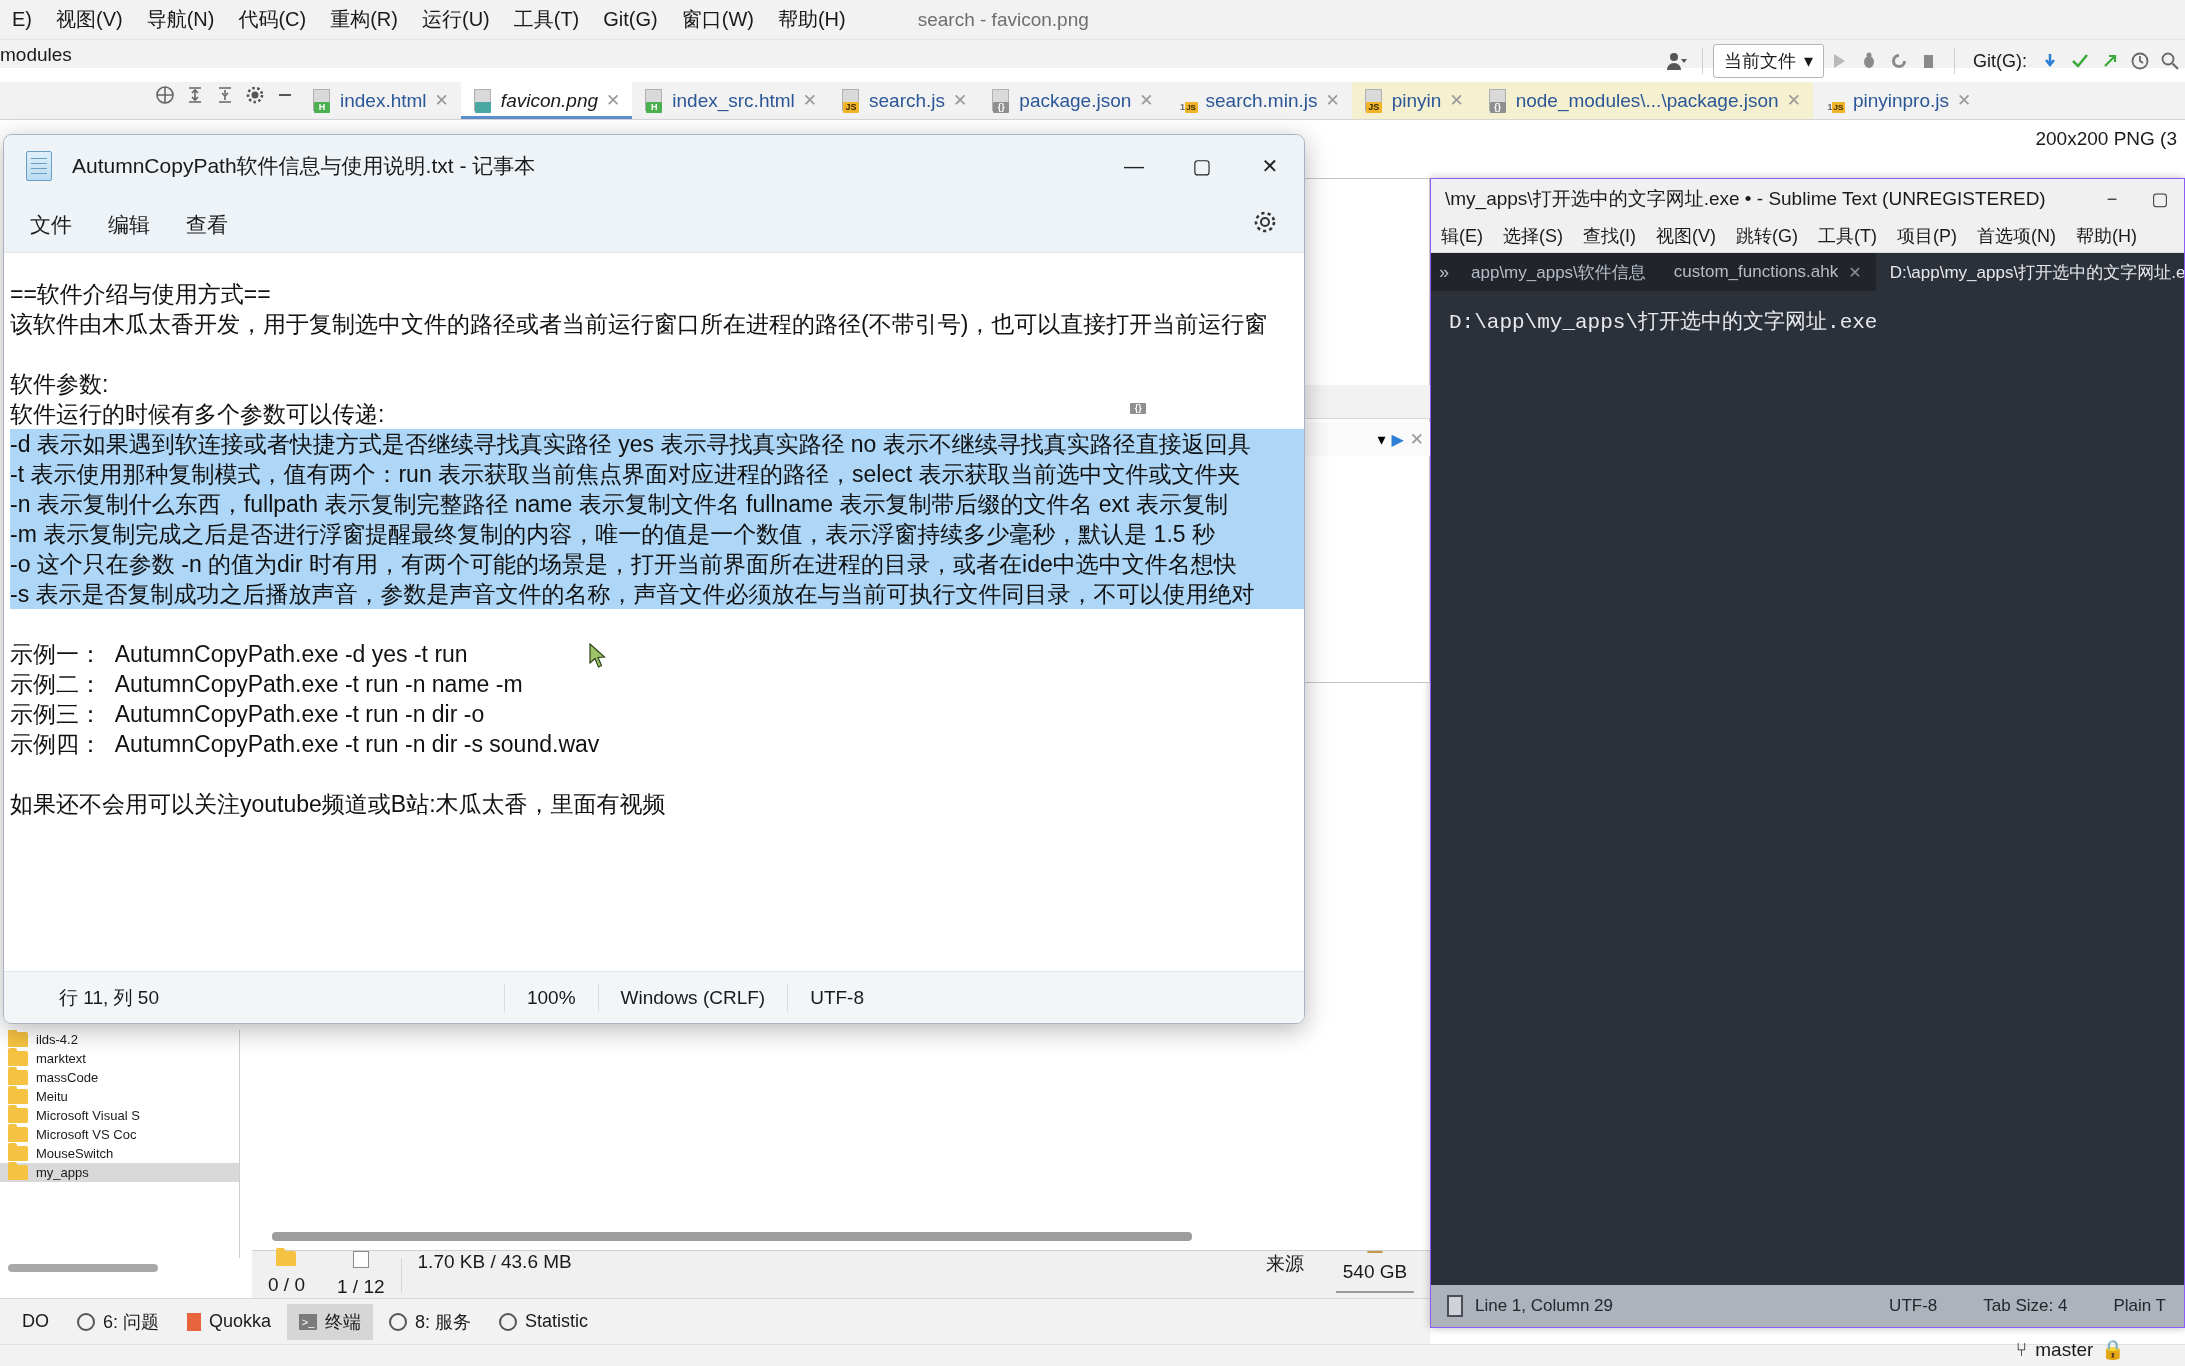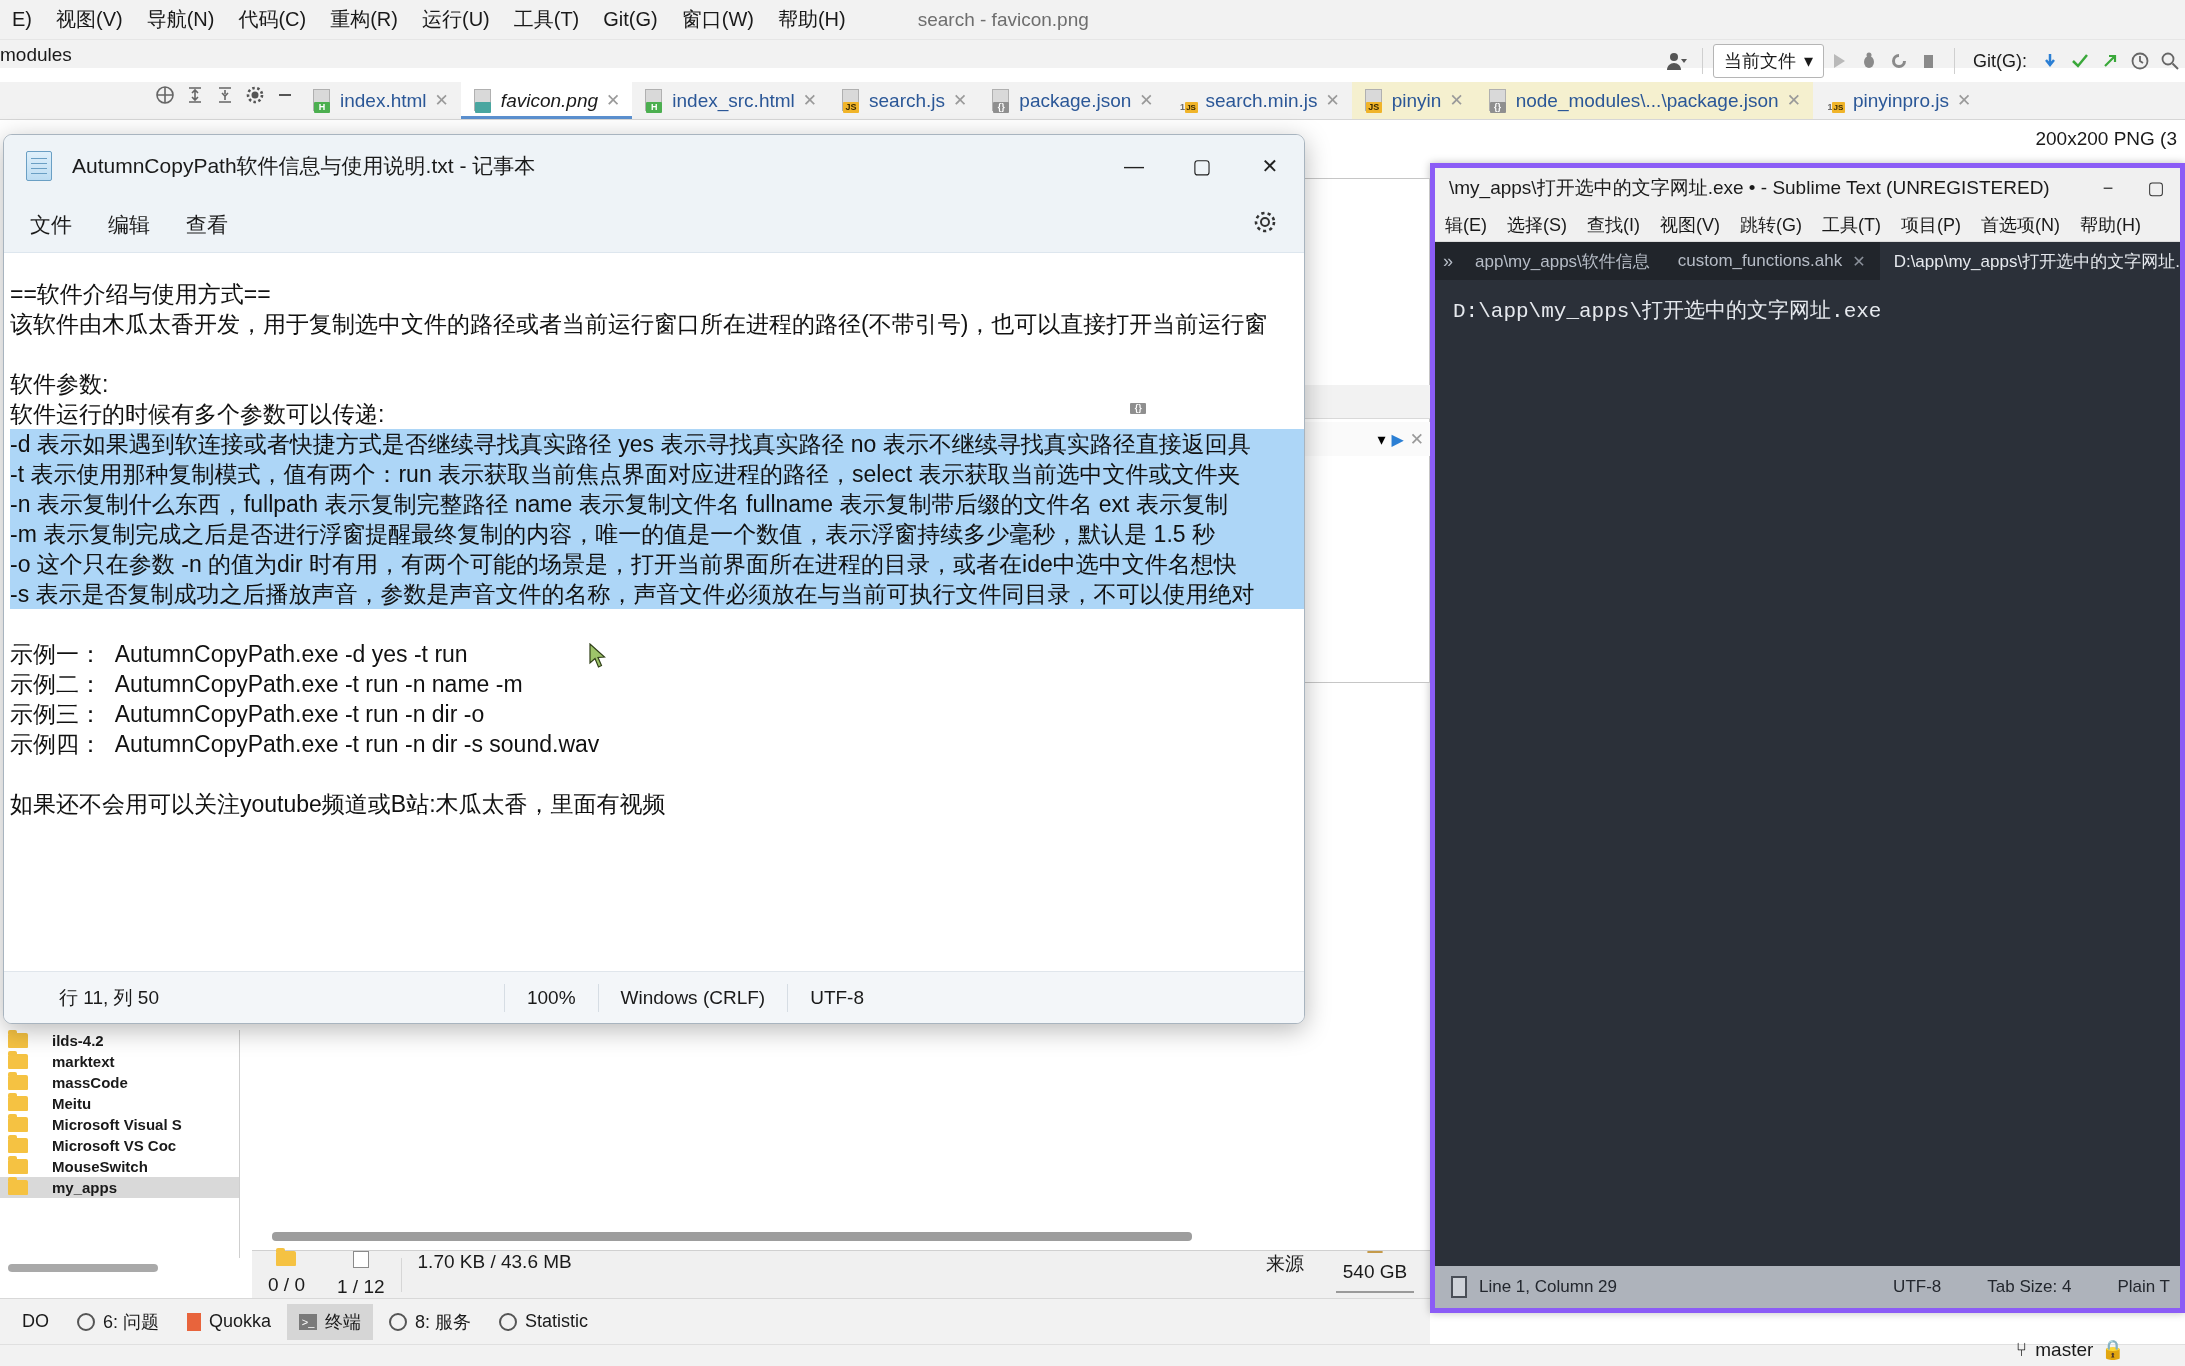--- a/index.html
+++ b/index.html
@@ -81,21 +81,21 @@
 
   .ide-file-info {
     position: absolute; right: 8px; top: 128px; font-size: 19px; color: #1a1a1a; white-space: nowrap;
   }
 
   
   .fm-tree {
     position: absolute; left: 0; top: 1030px; width: 240px; height: 228px;
     background: #ffffff; border-right: 1px solid #cfcfcf; overflow: hidden;
   }
-  .fm-row { display: flex; align-items: center; gap: 24px; padding: 2px 8px; font-size: 15px; color: #1a1a1a; font-weight: bold; }
+  .fm-row { display: flex; align-items: center; gap: 8px; padding: 2px 8px; font-size: 13px; color: #1a1a1a; }
   .fm-row.sel { background: #d9d9d9; }
   .folder-ico {
     width: 20px; height: 15px; background: #f5c242; border-radius: 2px 2px 1px 1px; flex: 0 0 auto;
     position: relative;
   }
   .folder-ico::before {
     content: ""; position: absolute; left: 0; top: -3px; width: 9px; height: 4px; background: #f5c242; border-radius: 2px 2px 0 0;
   }
   .fm-scroll-h {
     position: absolute; left: 8px; top: 1264px; width: 150px; height: 8px; background: #a9a9a9; border-radius: 4px;
@@ -149,22 +149,22 @@
     position: absolute; left: 0; top: 1344px; width: 2185px; height: 22px;
     background: #f2f2f2; border-top: 1px solid #e0e0e0;
   }
   .git-branch {
     position: absolute; right: 60px; top: 1338px; font-size: 19px; color: #1a1a1a;
     display: flex; align-items: center; gap: 8px;
   }
 
   
   .sublime {
-    position: absolute; left: 1430px; top: 163px; width: 755px; height: 1150px;
-    background: #2b3039; border: 5px solid #8b5cf6; box-shadow: 0 0 8px rgba(0,0,0,0.25);
+    position: absolute; left: 1430px; top: 178px; width: 755px; height: 1150px;
+    background: #2b3039; border: 1px solid #8b5cf6; box-shadow: 0 0 8px rgba(0,0,0,0.25);
     overflow: hidden;
   }
   .sub-titlebar {
     height: 40px; background: #f0f0f0; display: flex; align-items: center;
     justify-content: space-between; padding-left: 14px;
   }
   .sub-title { font-size: 19px; color: #1a1a1a; white-space: nowrap; overflow: hidden; }
   .sub-winbtns { display: flex; align-items: center; }
   .sub-winbtn { width: 48px; height: 40px; display: flex; align-items: center; justify-content: center; color: #333; font-size: 18px; }
   .sub-menubar {

